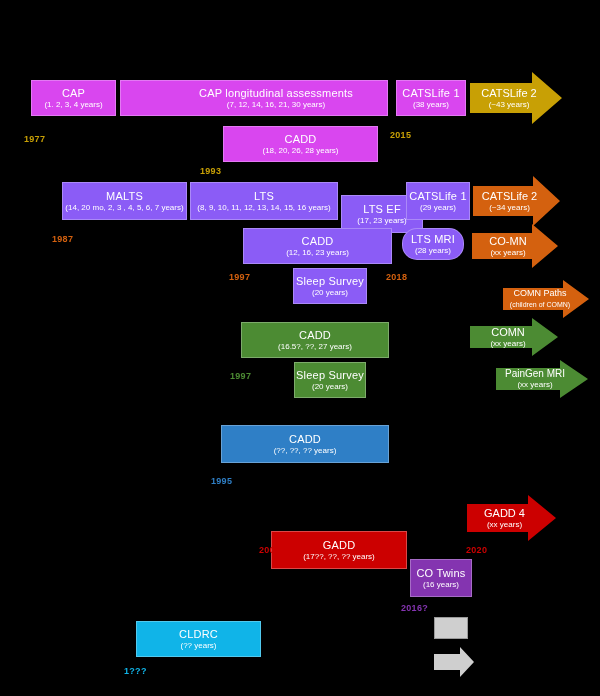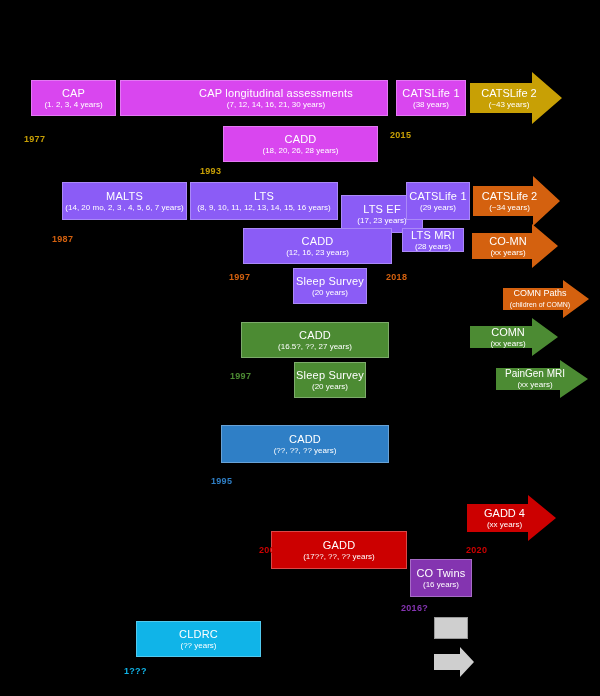--- a/index.html
+++ b/index.html
@@ -118,21 +118,21 @@
       <div class="ttl">CATSLife 2</div>
       <div class="sub">(~34 years)</div>
     </div>
   </div>
 
   <div class="box c-orange" style="left:243px;top:228px;width:149px;height:36px;">
     <div class="ttl">CADD</div>
     <div class="sub">(12, 16, 23 years)</div>
   </div>
 
-  <div class="box c-orange" style="left:402px;top:228px;width:62px;height:24px;">
+  <div class="box c-orange" style="left:402px;top:228px;width:62px;height:32px;border-radius:15px;">
     <div class="ttl">LTS MRI</div>
     <div class="sub">(28 years)</div>
   </div>
 
   <div class="arrow" style="left:472px;top:224px;width:86px;height:44px;background:#d4610f;
               clip-path:polygon(0 9px, 60px 9px, 60px 0, 86px 22px, 60px 44px, 60px 35px, 0 35px);">
     <div class="inner">
       <div class="ttl">CO-MN</div>
       <div class="sub">(xx years)</div>
     </div>

